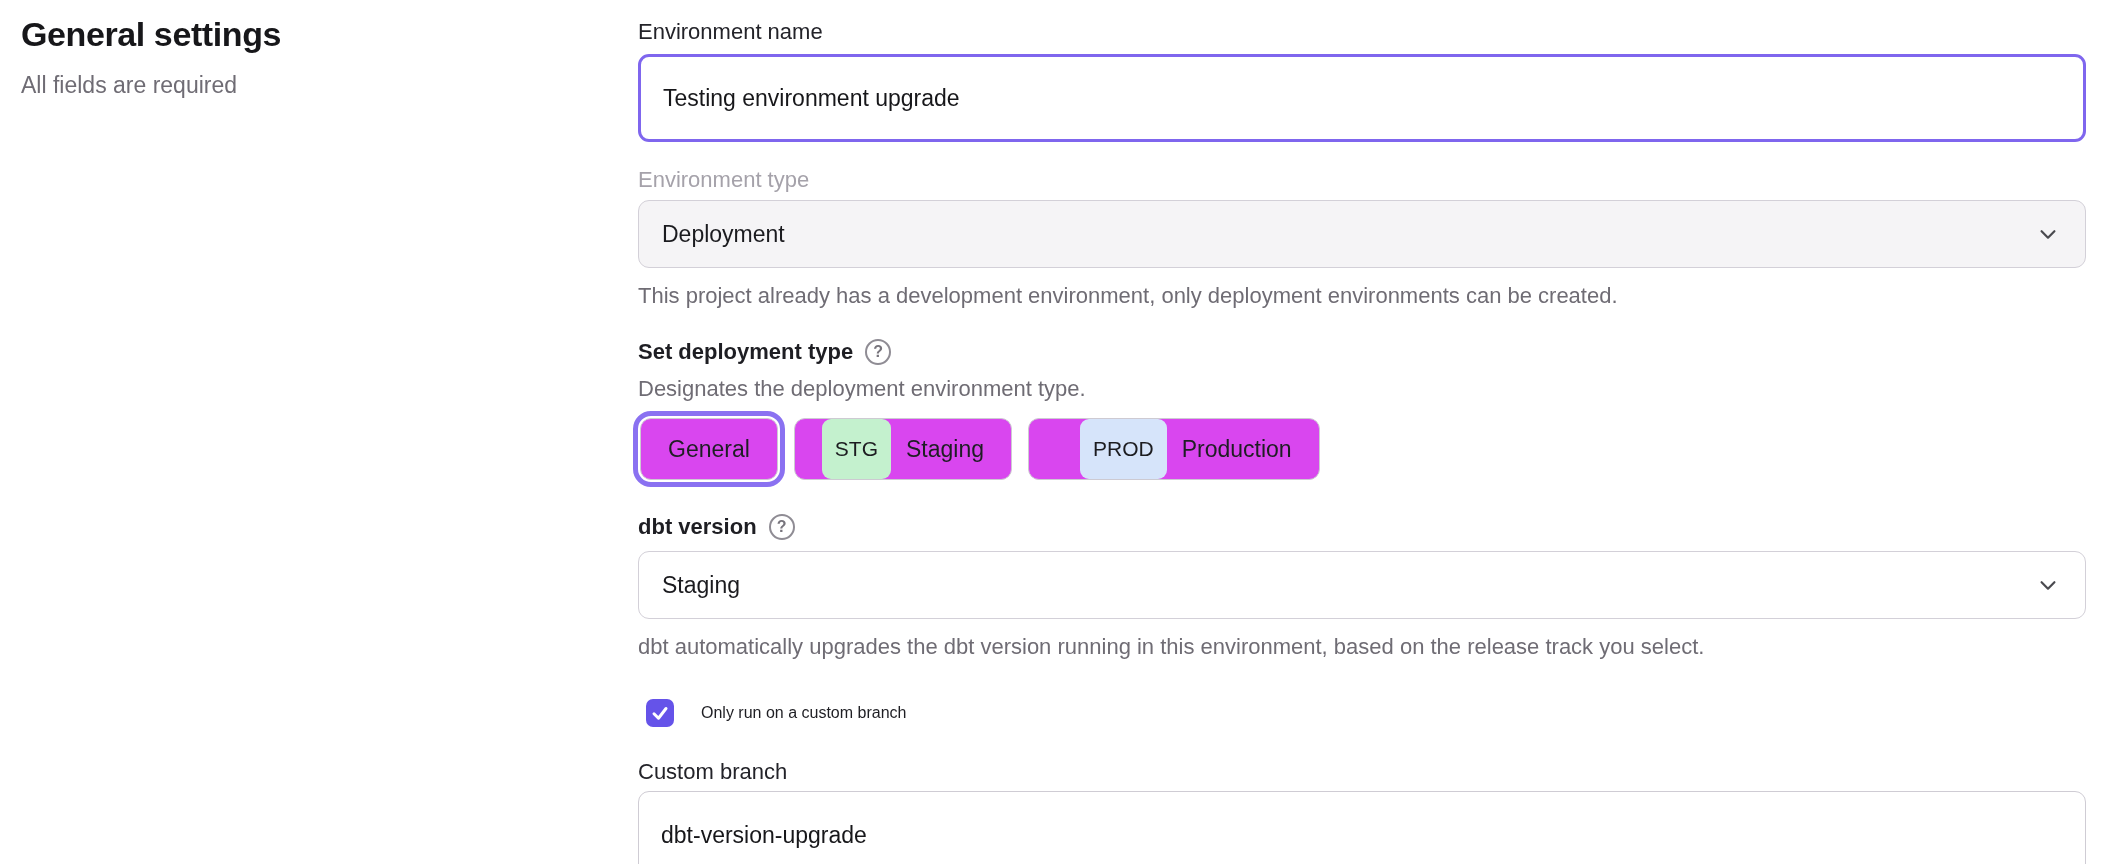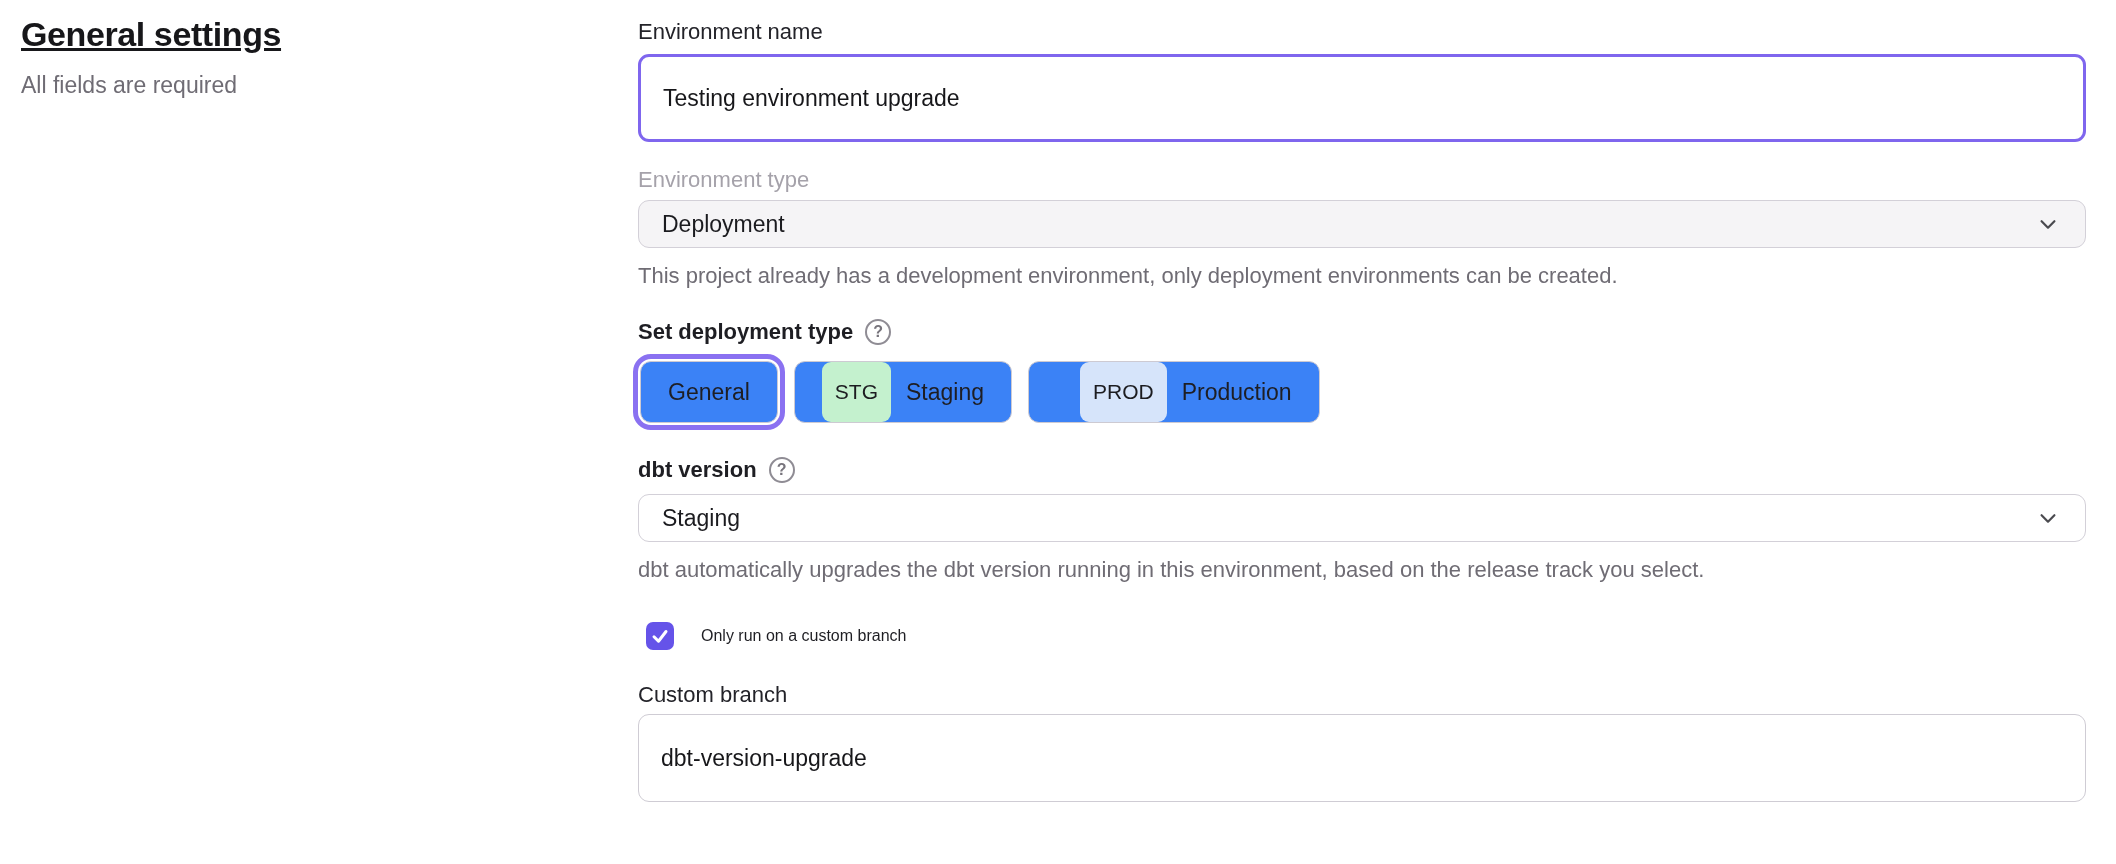--- a/index.html
+++ b/index.html
@@ -9,21 +9,21 @@
     font-family: "Liberation Sans", sans-serif;
     color: #1b1b1f;
     overflow: hidden;
     position: relative;
   }
 
   
   .left-col { position: absolute; left: 21px; top: 12px; width: 560px; }
   .page-title {
     font-size: 34px; font-weight: 700; color: #17171a;
-    letter-spacing: -0.4px; line-height: 44px; text-decoration: underline;
+    letter-spacing: -0.4px; line-height: 44px;
   }
   .page-subtitle {
     margin-top: 16px; font-size: 23px; color: #6f6c74; line-height: 26px;
   }
 
   
   .form-col {
     position: absolute; left: 638px; top: 0; width: 1448px;
     display: flex; flex-direction: column;
   }
@@ -41,21 +41,21 @@
     border: 1.5px solid #cfccd4; border-radius: 11px;
     background: #ffffff;
     font-family: "Liberation Sans", sans-serif;
     font-size: 23px; color: #17171a;
     padding: 0 22px;
     outline: none;
   }
   .text-input.focused { border: 3px solid #7f66ee; }
 
   .select-box {
-    position: relative; width: 100%; height: 48px;
+    position: relative; width: 100%; height: 68px;
     border: 1.5px solid #d3d0d8; border-radius: 11px;
     background: #ffffff;
     display: flex; align-items: center;
     padding: 0 64px 0 23px;
     font-size: 23px; color: #1b1b1f;
     cursor: pointer;
   }
   .select-box.disabled { background: #f5f4f6; }
   .chevron {
     position: absolute; right: 26px; top: 50%;
@@ -66,21 +66,21 @@
   .label-row { display: flex; align-items: center; gap: 12px; }
   .help-icon {
     width: 26px; height: 26px; border: 2px solid #8f8c94; border-radius: 50%;
     color: #77747c; font-size: 16px; font-weight: 700;
     display: inline-flex; align-items: center; justify-content: center;
     line-height: 1;
   }
 
   .seg-row { display: flex; align-items: center; gap: 16px; margin-left: 2px; }
   .seg-button {
-    height: 62px; background: #3b82f6;
+    height: 62px; background: #d946ef;
     border: 1.5px solid #cdcad2; border-radius: 11px;
     display: inline-flex; align-items: center; gap: 15px;
     padding: 0 27px;
     font-family: "Liberation Sans", sans-serif;
     font-size: 23px; font-weight: 500; color: #1e1e23;
     cursor: pointer;
   }
   .seg-button.selected {
     outline: 5px solid #8a71f1; outline-offset: 2px;
   }
@@ -136,20 +136,21 @@
     <svg class="chevron" viewBox="0 0 24 24" fill="none" stroke="#4a4a4f" stroke-width="2.4" stroke-linecap="round" stroke-linejoin="round">
       <polyline points="5,9 12,16 19,9"></polyline>
     </svg>
   </div>
   <div class="helper-text m-helper1">This project already has a development environment, only deployment environments can be created.</div>
 
   <div class="label-row m-label3">
     <span class="field-label bold">Set deployment type</span>
     <span class="help-icon">?</span>
   </div>
+  <div class="helper-text m-helper2">Designates the deployment environment type.</div>
 
   <div class="seg-row m-segrow">
     <button class="seg-button selected">
       <span>General</span>
     </button>
     <button class="seg-button">
       <span class="badge stg">STG</span>
       <span>Staging</span>
     </button>
     <button class="seg-button">

